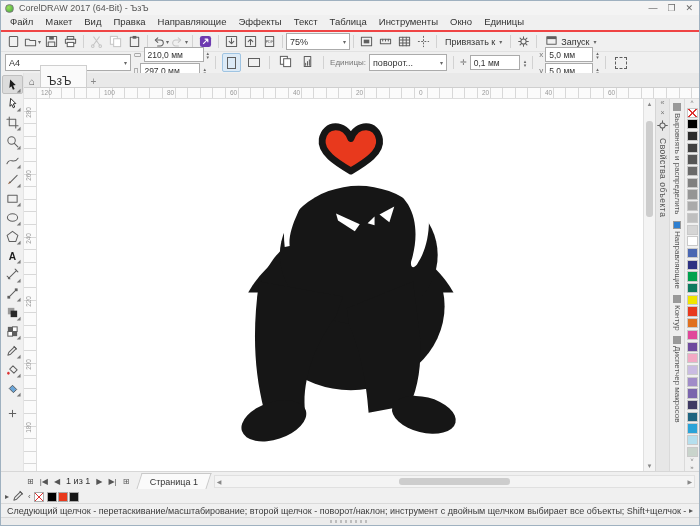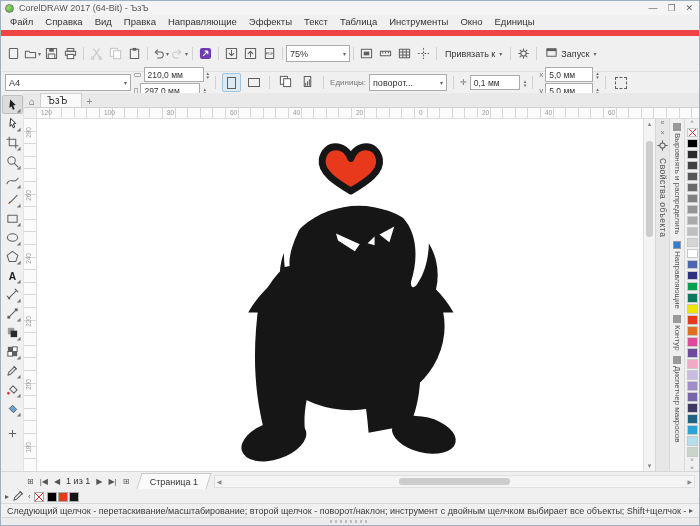--- a/index.html
+++ b/index.html
@@ -10,21 +10,21 @@
   
   .titlebar{height:14px;display:flex;align-items:center;padding:0 4px;background:#f4f4f4;flex:0 0 auto;}
   .appicon{width:9px;height:9px;border-radius:50%;background:radial-gradient(circle at 35% 35%,#9be059,#3fa53f);margin-right:5px;border:1px solid #7b7b7b;box-sizing:border-box;}
   .titletext{font-size:9px;color:#555;flex:1;}
   .wincontrols{display:flex;gap:10px;font-size:9px;color:#666;padding-right:2px;}
   .wincontrols span{cursor:default;}
   
   .menubar{height:15px;display:flex;align-items:flex-start;padding:0 3px;background:#f0f0f0;flex:0 0 auto;}
   .menu-item{padding:1px 6px;font-size:9.5px;color:#333;}
   
-  .toolbar{height:19px;display:flex;align-items:center;padding:8px 3px;background:#f0f0f0;border-top:6px solid #ef4444;flex:0 0 auto;}
+  .toolbar{height:19px;display:flex;align-items:center;padding:0 3px;background:#f0f0f0;border-top:2px solid #ef4444;flex:0 0 auto;}
   .tbtn{display:flex;align-items:center;justify-content:center;min-width:17px;height:17px;border:1px solid transparent;border-radius:2px;}
   .tbtn svg{display:block;}
   .sep{width:1px;height:13px;background:#d2d2d2;margin:0 3px;}
   .drop{font-size:6px;color:#666;margin-left:1px;}
   .combo{display:flex;align-items:center;background:#fff;border:1px solid #ababab;height:15px;padding:0 3px;font-size:9px;color:#333;}
   .combo .drop{margin-left:4px;}
   .lblbtn{display:flex;align-items:center;gap:3px;font-size:9px;color:#333;padding:0 4px;height:17px;border:1px solid transparent;border-radius:2px;}
   svg .s{fill:none;stroke:#5f5f5f;stroke-width:1.1;stroke-linecap:round;stroke-linejoin:round;}
   svg .f{fill:#5f5f5f;}
   svg .sw{fill:#fff;stroke:#5f5f5f;stroke-width:1.1;}
@@ -46,21 +46,21 @@
   .tiny-lbl{font-size:8px;color:#777;}
   
   .mid{flex:1;display:flex;min-height:0;}
   .toolbox{width:22px;background:#f0f0f0;display:flex;flex-direction:column;align-items:center;padding-top:2px;flex:0 0 auto;border-right:1px solid #e3e3e3;}
   .tool{width:19px;height:17px;display:flex;align-items:center;justify-content:center;border:1px solid transparent;border-radius:2px;position:relative;}
   .tool.selected{background:#dcdcdc;border-color:#c0c0c0;}
   .tool .fly{position:absolute;right:1px;bottom:0;font-size:5px;color:#777;}
   .workarea{flex:1;display:flex;flex-direction:column;min-width:0;}
   .tabrow{height:14px;display:flex;align-items:flex-end;background:#e9e9e9;border-bottom:1px solid #cfcfcf;flex:0 0 auto;}
   .homeico{width:16px;text-align:center;font-size:10px;color:#555;}
-  .doctab{background:#fafafa;border:1px solid #cfcfcf;border-bottom:none;padding:0 14px 0 6px;font-size:10px;color:#333;height:13px;display:flex;align-items:center;}
+  .doctab{background:#fafafa;border:1px solid #cfcfcf;border-bottom:none;padding:8px 14px 0 6px;font-size:12px;color:#333;height:13px;display:flex;align-items:center;}
   .newtab{width:14px;text-align:center;color:#888;font-size:10px;}
   .rulerrow{height:11px;display:flex;flex:0 0 auto;background:#fbfbfb;}
   .rulercorner{width:12px;border-right:1px solid #ddd;border-bottom:1px solid #ddd;background:#f3f3f3;flex:0 0 auto;}
   .hruler{flex:1;position:relative;border-bottom:1px solid #ddd;overflow:hidden;
     background:repeating-linear-gradient(90deg,#fbfbfb 0 11.6px,#d8d8d8 11.6px 12.6px);}
   .hruler span{position:absolute;top:1px;font-size:6.5px;color:#999;}
   .canvasrow{flex:1;display:flex;min-height:0;}
   .vruler{width:12px;position:relative;background:repeating-linear-gradient(180deg,#fbfbfb 0 11.6px,#d8d8d8 11.6px 12.6px);border-right:1px solid #ddd;flex:0 0 auto;overflow:hidden;}
   .vruler span{position:absolute;left:1px;font-size:6.5px;color:#999;writing-mode:vertical-rl;transform:rotate(180deg);}
   .canvas{flex:1;background:#fff;position:relative;overflow:hidden;}
@@ -113,21 +113,21 @@
     <span class="titletext">CorelDRAW 2017 (64-Bit) - ЪзЪ</span>
     <span class="wincontrols">
       <span>—</span>
       <span>❐</span>
       <span>✕</span>
     </span>
   </div>
 
   <div class="menubar" id="menubar">
       <span class="menu-item">Файл</span>
-      <span class="menu-item">Справка</span>
+      <span class="menu-item">Макет</span>
       <span class="menu-item">Вид</span>
       <span class="menu-item">Правка</span>
       <span class="menu-item">Направляющие</span>
       <span class="menu-item">Эффекты</span>
       <span class="menu-item">Текст</span>
       <span class="menu-item">Таблица</span>
       <span class="menu-item">Инструменты</span>
       <span class="menu-item">Окно</span>
       <span class="menu-item">Единицы</span>
     </div>

